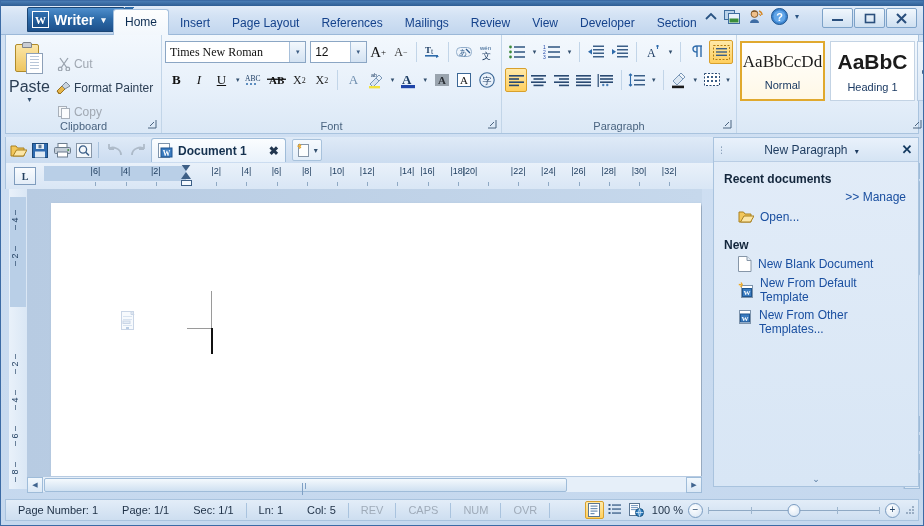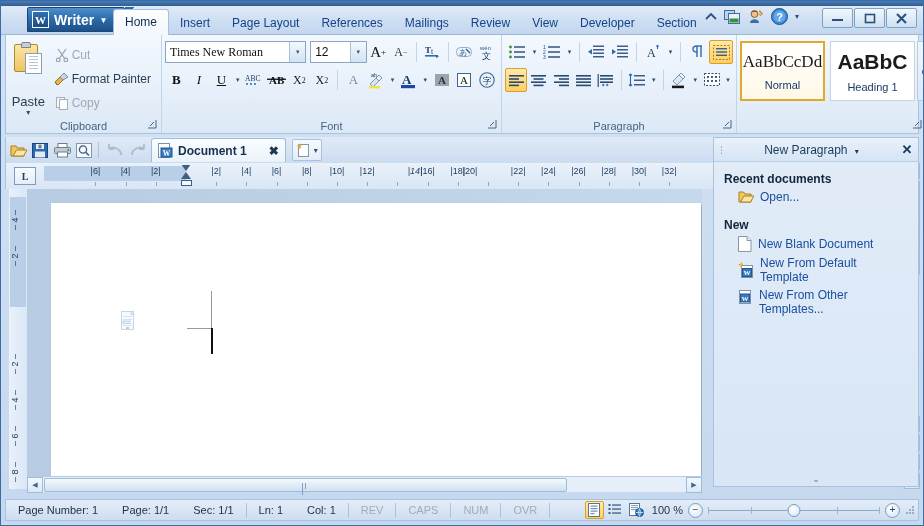--- a/index.html
+++ b/index.html
@@ -148,23 +148,23 @@
     position:absolute; left:10px; top:0px; width:10px;height:6px;
     background:#c9cdd4; border:1px solid #7e848c; border-radius:2px 2px 0 0;
   }
   .clip-page {
     position:absolute; left:14px; top:11px; width:17px;height:21px;
     background:#fff; border:1px solid #8da0b8;
   }
   .clip-page i {
     display:block; height:1px; background:#b8c6d8; margin:2px 3px 0 3px;
   }
-  .paste-lbl { font-size:13px; color:#2b3e54; margin-top:18px; }
+  .paste-lbl { font-size:16px; color:#2b3e54; margin-top:2px; }
   .paste-arrow { font-size:8px; color:#33506f; line-height:8px;}
-  .clip-cmds { display:flex; flex-direction:column; padding-top:4px; }
+  .clip-cmds { display:flex; flex-direction:column; padding-top:4px;justify-content:center; }
   .cmd {
     display:flex; align-items:center;
     height:24px; padding:0 6px 0 3px;
     font-size:12px; color:#2b3e54;
     border:1px solid transparent;
     cursor:pointer; white-space:nowrap;
   }
   .cmd.disabled { color:#a0a8b2; cursor:default; }
   .cmd .ci { width:20px; display:flex; justify-content:center; align-items:center;}
 
@@ -950,21 +950,21 @@
         <div class="ruler-num" style="left: 202.4px;">|4|</div>
         <div class="ruler-tick" style="left: 202.4px;"></div>
         <div class="ruler-num" style="left: 232.6px;">|6|</div>
         <div class="ruler-tick" style="left: 232.6px;"></div>
         <div class="ruler-num" style="left: 262.8px;">|8|</div>
         <div class="ruler-tick" style="left: 262.8px;"></div>
         <div class="ruler-num" style="left: 293px;">|10|</div>
         <div class="ruler-tick" style="left: 293px;"></div>
         <div class="ruler-num" style="left: 323.2px;">|12|</div>
         <div class="ruler-tick" style="left: 323.2px;"></div>
-        <div class="ruler-num" style="left: 371px; font-style: italic;">|14|</div>
+        <div class="ruler-num" style="left: 363px;">|14|</div>
         <div class="ruler-tick" style="left: 353.4px;"></div>
         <div class="ruler-num" style="left: 383.6px;">|16|</div>
         <div class="ruler-tick" style="left: 383.6px;"></div>
         <div class="ruler-num" style="left: 413.8px;">|18|</div>
         <div class="ruler-tick" style="left: 413.8px;"></div>
         <div class="ruler-num" style="left: 426px;">|20|</div>
         <div class="ruler-tick" style="left: 444px;"></div>
         <div class="ruler-num" style="left: 474.2px;">|22|</div>
         <div class="ruler-tick" style="left: 474.2px;"></div>
         <div class="ruler-num" style="left: 504.4px;">|24|</div>
@@ -1061,20 +1061,21 @@
     <div class="tp-head">
       <div class="tp-grip">⋮</div>
       <div class="tp-title">
         <span>New Paragraph</span>
         <span class="tcaret">▾</span>
       </div>
       <div class="tp-close">✕</div>
     </div>
     <div class="tp-body">
       <div class="tp-h">Recent documents</div>
+      <div class="tp-manage">&gt;&gt; Manage</div>
       <div class="tp-link">
         <span style="display:flex;">
           <svg width="16" height="14" viewBox="0 0 16 14">
             <path d="M1 12 L1 2 L5.5 2 L7 4 L13 4 L13 12 Z" fill="#f2c75c" stroke="#a9801f"></path>
             <path d="M2.5 12 L6 6 L16 6 L12.5 12 Z" fill="#fbe6a8" stroke="#a9801f"></path>
           </svg>
         </span>
         <span class="lt">Open...</span>
       </div>
       <div class="tp-h" style="margin-top:14px;">New</div>
@@ -1111,21 +1112,21 @@
     </div>
     <div class="tp-scroll-dn">⌄</div>
   </div>
 
   <div class="statusbar">
     <div class="st-cell">Page Number: 1</div>
     <div class="st-cell">Page: 1/1</div>
     <div class="st-cell">Sec: 1/1</div>
     <div class="st-div"></div>
     <div class="st-cell">Ln: 1</div>
-    <div class="st-cell">Col: 1</div>
+    <div class="st-cell">Col: 5</div>
     <div class="st-div"></div>
     <div class="st-cell dim">REV</div>
     <div class="st-div"></div>
     <div class="st-cell dim">CAPS</div>
     <div class="st-div"></div>
     <div class="st-cell dim">NUM</div>
     <div class="st-div"></div>
     <div class="st-cell dim">OVR</div>
     <div class="st-div"></div>
 

